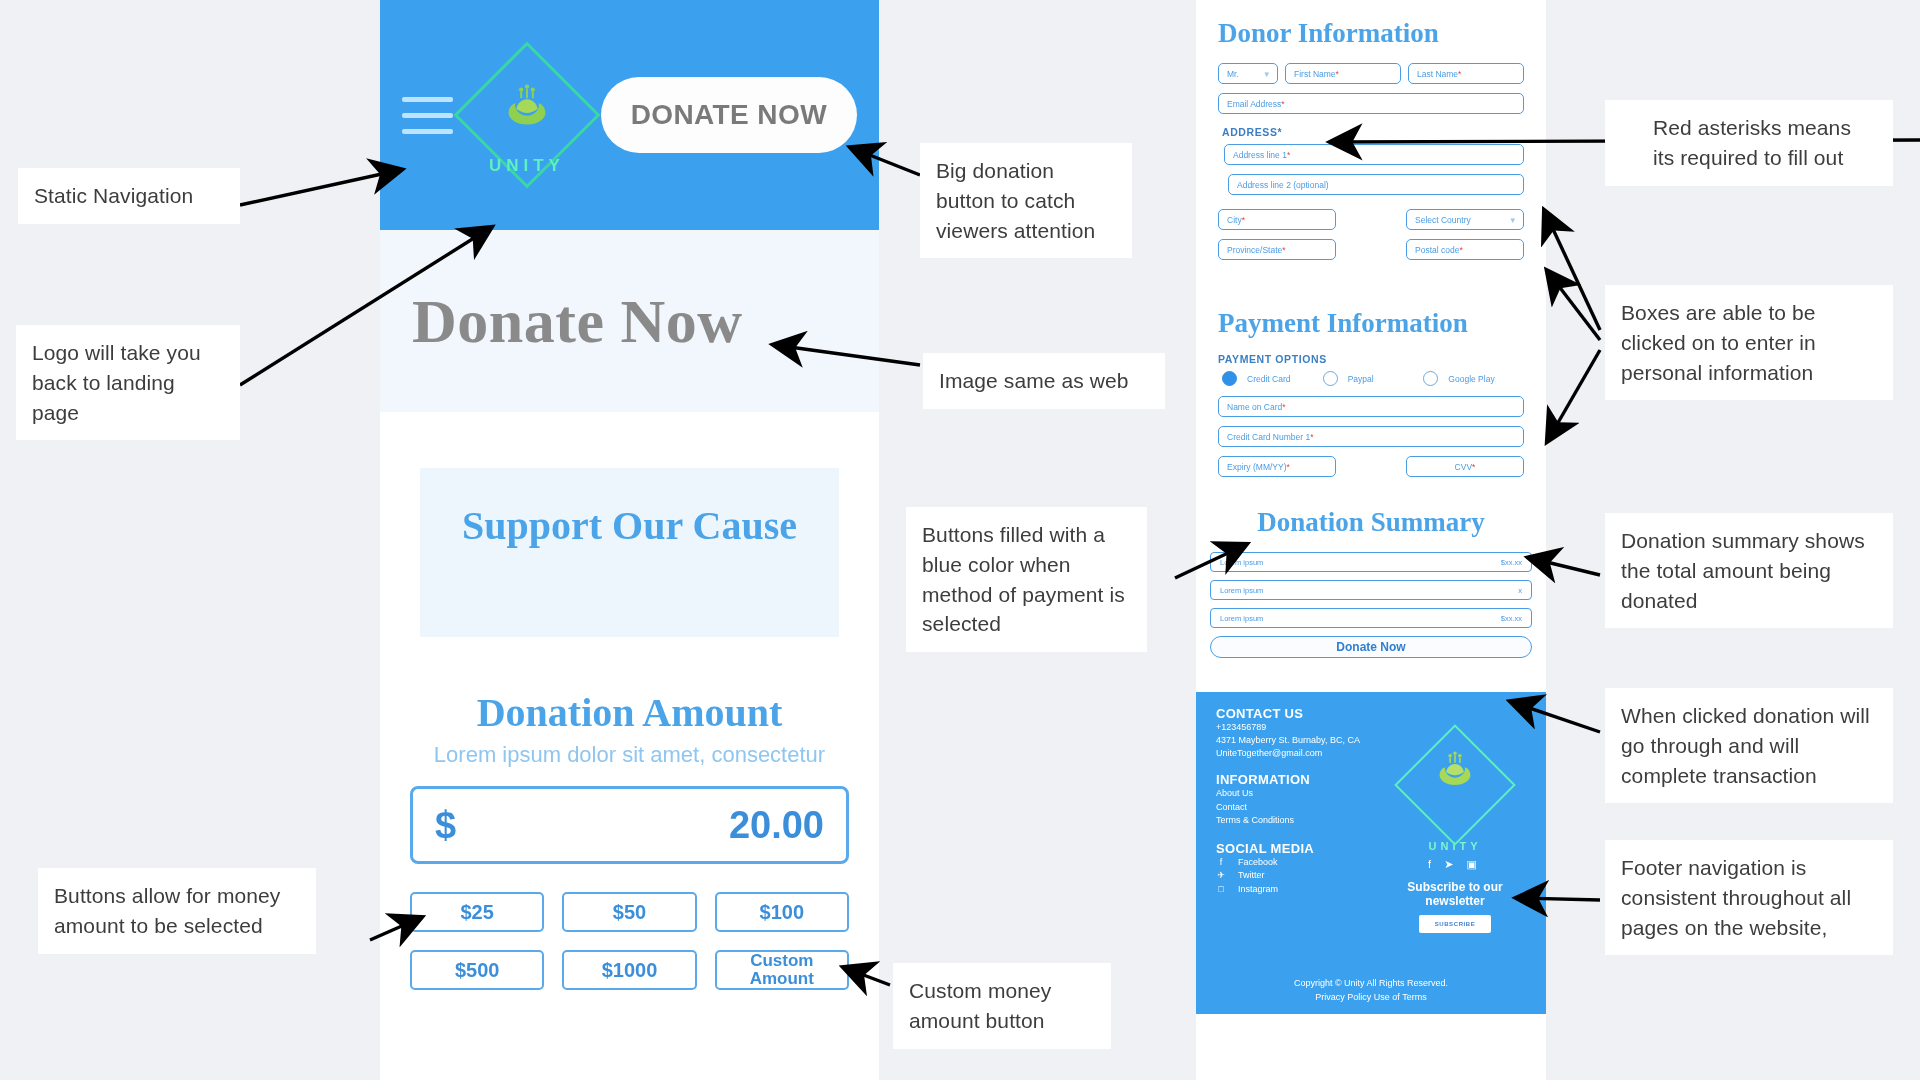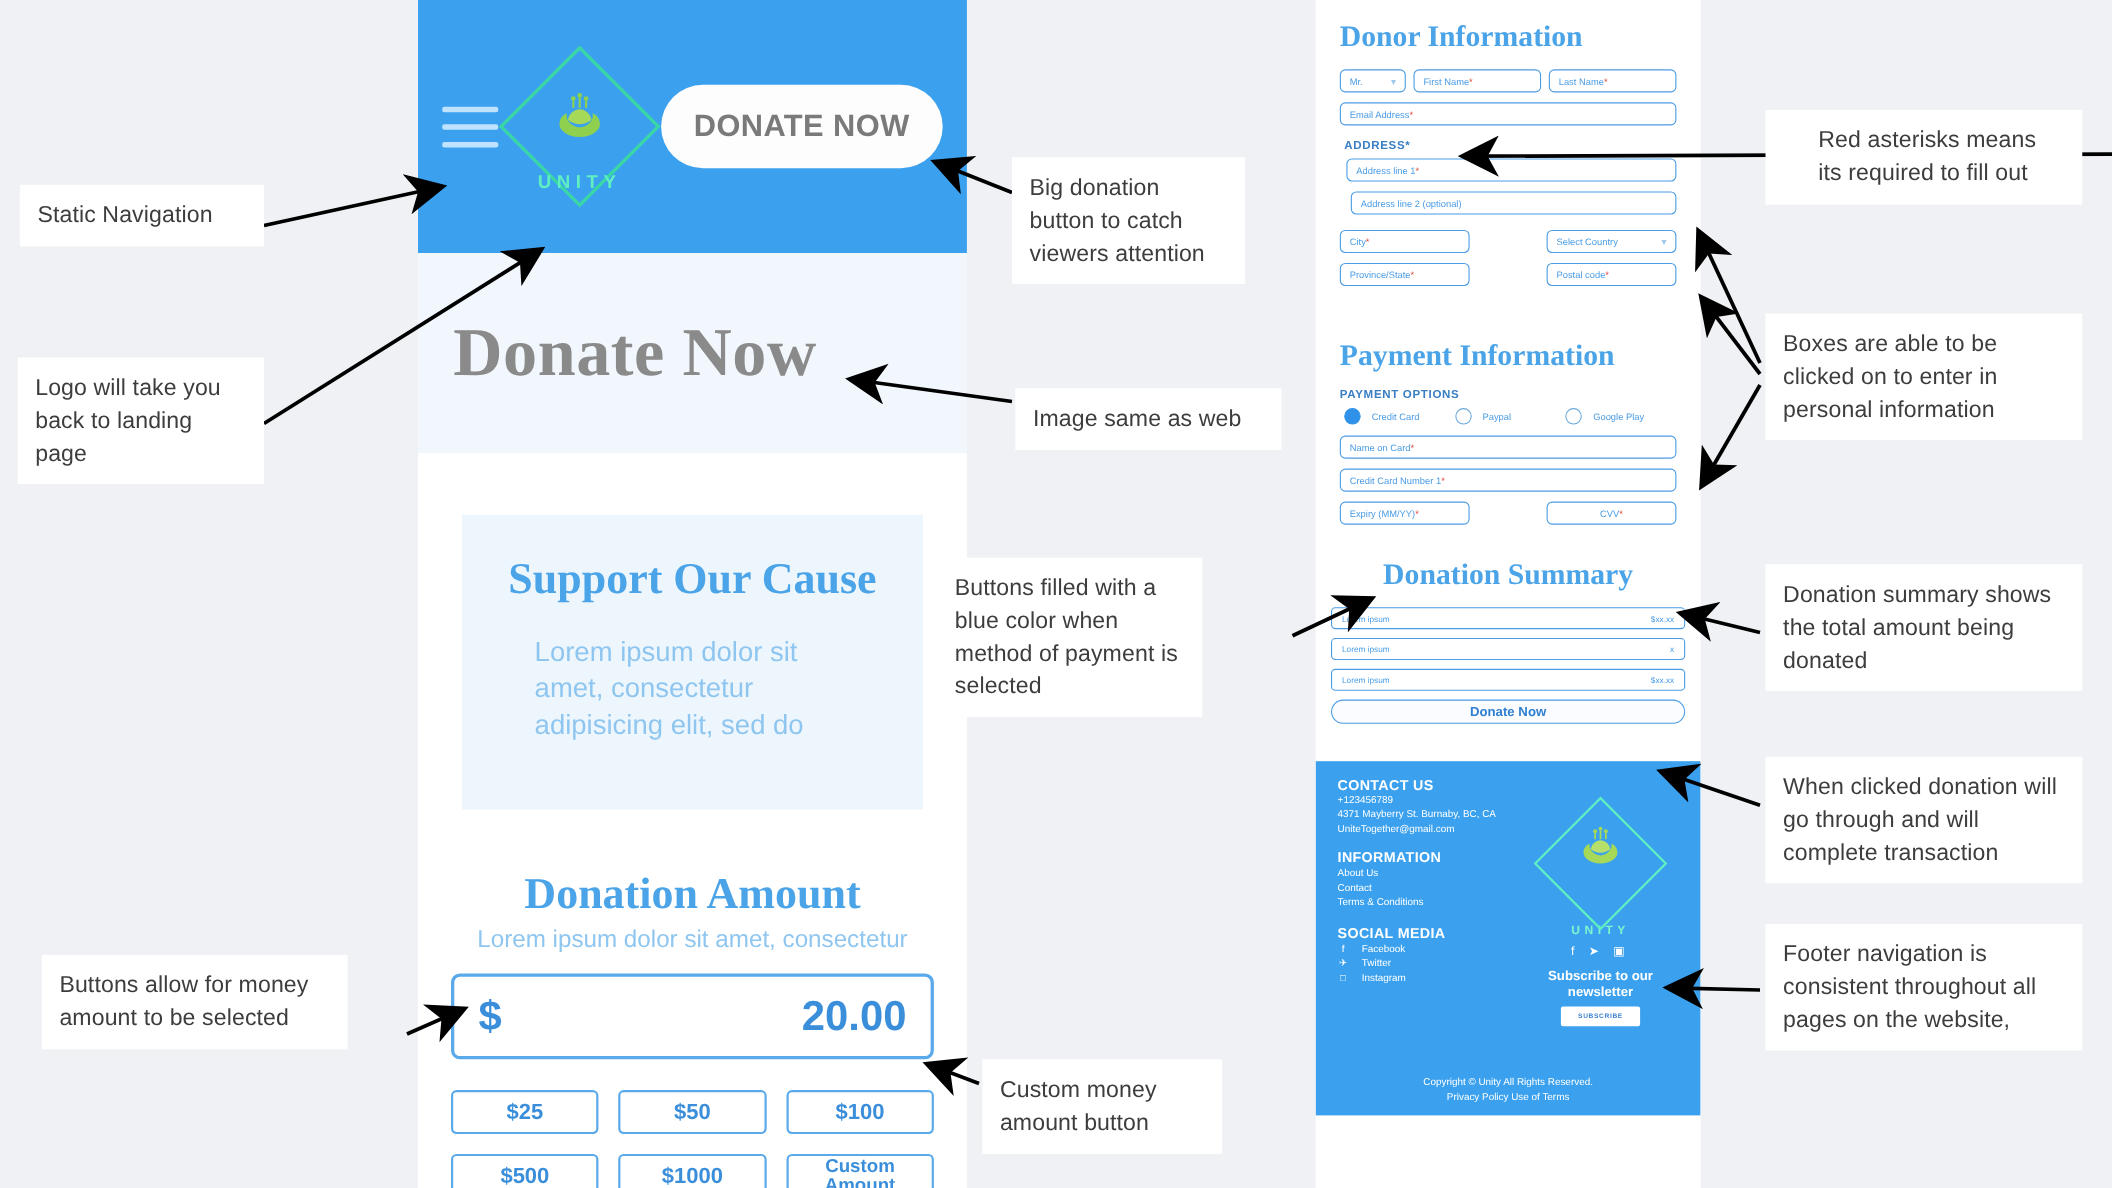--- a/index.html
+++ b/index.html
@@ -210,21 +210,20 @@
       </div>
       <div class="donate-pill">DONATE NOW</div>
     </div>
 
     <div class="hero">
       <h1>Donate Now</h1>
     </div>
 
     <div class="cause-card">
       <h2>Support Our Cause</h2>
-      <p>Lorem ipsum dolor sit amet, consectetur adipisicing elit, sed do</p>
     </div>
 
     <div class="amount-sec">
       <h2>Donation Amount</h2>
       <div class="sub">Lorem ipsum dolor sit amet, consectetur</div>
 
       <div class="amt-box">
         <span class="cur">$</span>
         <span class="val">20.00</span>
       </div>
@@ -454,21 +453,21 @@
       <line x1="1600" y1="900" x2="1518" y2="898"></line>
     </g>
   </svg>
 
   <div class="callout" style="left:18px;  top:168px; width:222px;">Static Navigation</div>
   <div class="callout" style="left:16px;  top:325px; width:224px;">Logo will take you back to landing page</div>
   <div class="callout" style="left:38px;  top:868px; width:278px;">Buttons allow for money amount to be selected</div>
 
   <div class="callout" style="left:920px; top:143px; width:212px;">Big donation button to catch viewers attention</div>
   <div class="callout" style="left:923px; top:353px; width:242px;">Image same as web</div>
-  <div class="callout" style="left:852px; top:507px; width:241px;">Buttons filled with a blue color when method of payment is selected</div>
+  <div class="callout" style="left:906px; top:507px; width:241px;">Buttons filled with a blue color when method of payment is selected</div>
   <div class="callout" style="left:893px; top:963px; width:218px;">Custom money amount button</div>
 
   <div class="callout" style="left:1605px; top:100px; width:288px;padding-left:48px;">Red asterisks means its required to fill out</div>
   <div class="callout" style="left:1605px; top:285px; width:288px;">Boxes are able to be clicked on to enter in personal information</div>
   <div class="callout" style="left:1605px; top:513px; width:288px;">Donation summary shows the total amount being donated</div>
   <div class="callout" style="left:1605px; top:688px; width:288px;">When clicked donation will go through and will complete transaction</div>
   <div class="callout" style="left:1605px; top:840px; width:288px;">Footer navigation is consistent throughout all pages on the website,</div>
 
 </div>
 

